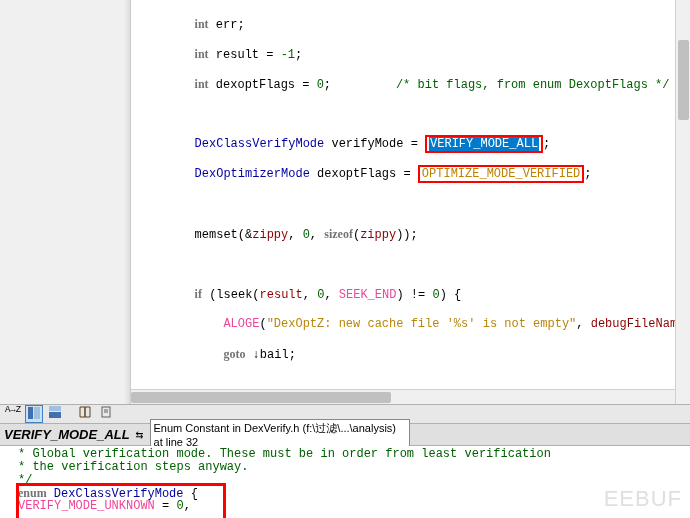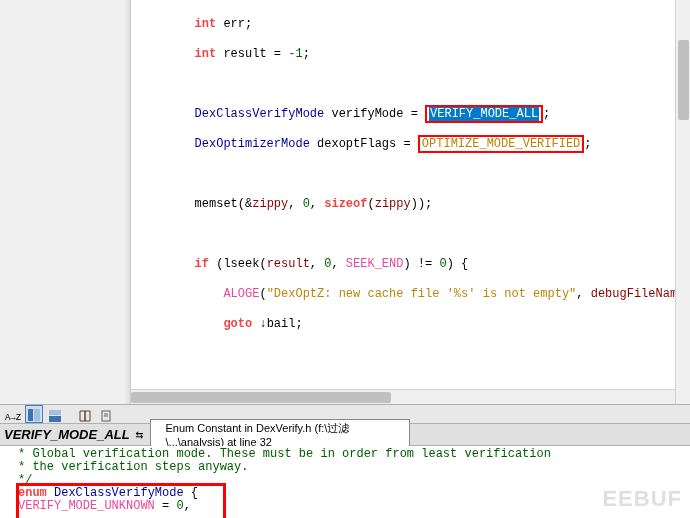--- a/index.html
+++ b/index.html
@@ -37,21 +37,21 @@
 }
 .code-col {
   flex: 1;
   padding: 2px 0 2px 6px;
   line-height: 15px;
   white-space: pre;
   overflow: hidden;
   position: relative;
 }
 .ln { display: block; height: 15px; }
-.kw { color: #ef4444; font-weight: bold; }
+.kw { color: #737373; font-weight: bold; font-family: Liberation Serif, serif; }
 .ty { color: #0000a0; }
 .num { color: #006000; }
 .cm { color: #006000; }
 .dark-red { color: #8b0000; }
 .teal { color: #ec4899; }
 .orange { color: #b8860b; }
 .hl-sel { background: #007acc; color: #fff; padding: 0 1px; }
 .hl-red-box { border: 2px solid #ff0000; padding: 0 2px; }
 
 .toolbar {
@@ -65,21 +65,21 @@
   border-bottom: 1px solid #b0b0b0;
   display: flex;
   align-items: center;
   padding: 0 4px;
   gap: 3px;
 }
 .tb-btn {
   width: 18px;
   height: 18px;
   display: flex;
-  align-items: flex-end;
+  align-items: flex-start;
   justify-content: center;
   font-size: 10px;
   cursor: pointer;
 }
 .tb-btn.active {
   background: #cce0f0;
   border: 1px solid #4080c0;
 }
 .info-bar {
   position: absolute;
@@ -101,21 +101,21 @@
 }
 .info-icon {
   margin: 0 6px;
   font-size: 13px;
 }
 .info-path {
   font-family: Arial, sans-serif;
   font-size: 11px;
   background: #fff;
   border: 1px solid #888;
-  padding: 1px 15px;
+  padding: 1px 3px;
   flex: 1;
   max-width: 260px;
 }
 .lower-panel {
   position: absolute;
   left: 12px;
   top: 446px;
   width: 690px;
   height: 72px;
   background: #fff;
@@ -132,21 +132,21 @@
   width: 210px;
   height: 68px;
   pointer-events: none;
 }
 .watermark {
   position: absolute;
   right: 8px;
   bottom: 6px;
   font-family: Arial, sans-serif;
   font-size: 22px;
-  font-weight: bold;
+  font-weight: normal;
   color: rgba(80,80,80,0.18);
   letter-spacing: 1px;
   pointer-events: none;
 }
 .scrollbar-v {
   position: absolute;
   right: 0;
   top: 0;
   width: 15px;
   height: 404px;
@@ -184,20 +184,21 @@
 </head>
 <body>
 
 <div class="editor-area">
   <div class="gutter-col">
     <div class="gutter-shadow"></div>
   </div>
   <div class="code-col">
 <span class="ln">        <span class="kw">int</span><span> err;</span></span>
 <span class="ln">        <span class="kw">int</span><span> result = </span><span class="num">-1</span><span>;</span></span>
+<span class="ln">        <span class="kw">int</span><span> dexoptFlags = </span><span class="num">0</span><span>;</span>         <span class="cm">/* bit flags, from enum DexoptFlags */</span></span>
 <span class="ln"> </span>
 <span class="ln">        <span class="ty">DexClassVerifyMode</span><span> verifyMode = </span><span class="hl-red-box"><span class="hl-sel">VERIFY_MODE_ALL</span></span><span>;</span></span>
 <span class="ln">        <span class="ty">DexOptimizerMode</span><span> dexoptFlags = </span><span class="hl-red-box" style="color:#c08000">OPTIMIZE_MODE_VERIFIED</span><span>;</span></span>
 <span class="ln"> </span>
 <span class="ln">        <span>memset</span><span>(&amp;</span><span class="dark-red">zippy</span><span>, </span><span class="num">0</span><span>, </span><span class="kw">sizeof</span><span>(</span><span class="dark-red">zippy</span><span>));</span></span>
 <span class="ln"> </span>
 <span class="ln">        <span class="kw">if</span><span> (lseek(</span><span class="dark-red">result</span><span>, </span><span class="num">0</span><span>, </span><span class="teal">SEEK_END</span><span>) != </span><span class="num">0</span><span>) {</span></span>
 <span class="ln">            <span class="teal">ALOGE</span><span>(</span><span class="orange">"DexOptZ: new cache file '%s' is not empty"</span><span>, </span><span class="dark-red">debugFileName</span><span>);</span></span>
 <span class="ln">            <span class="kw">goto</span><span> ↓bail;</span></span>
 

